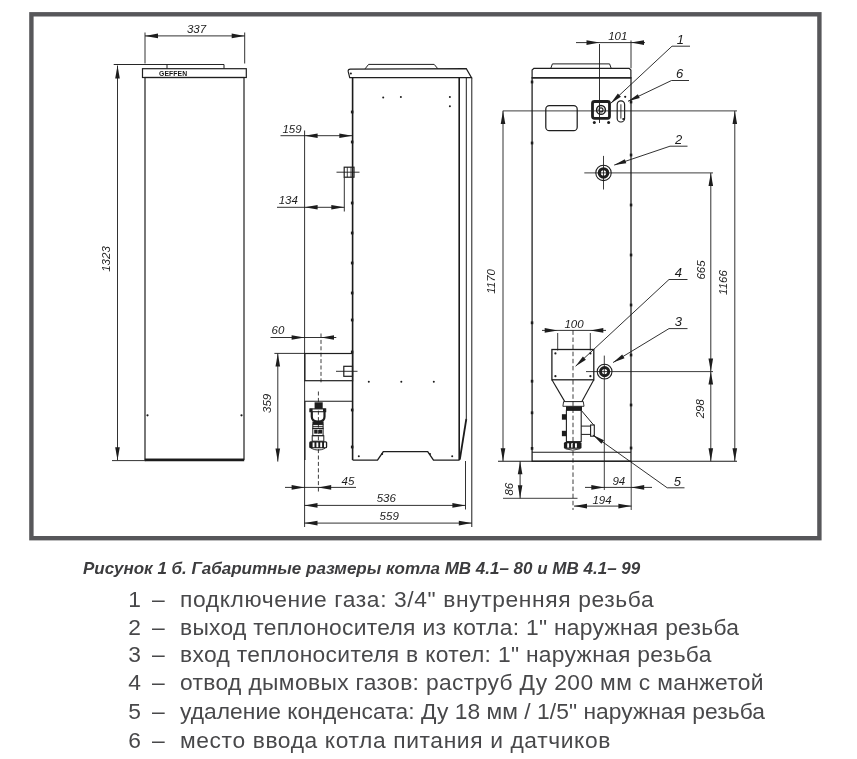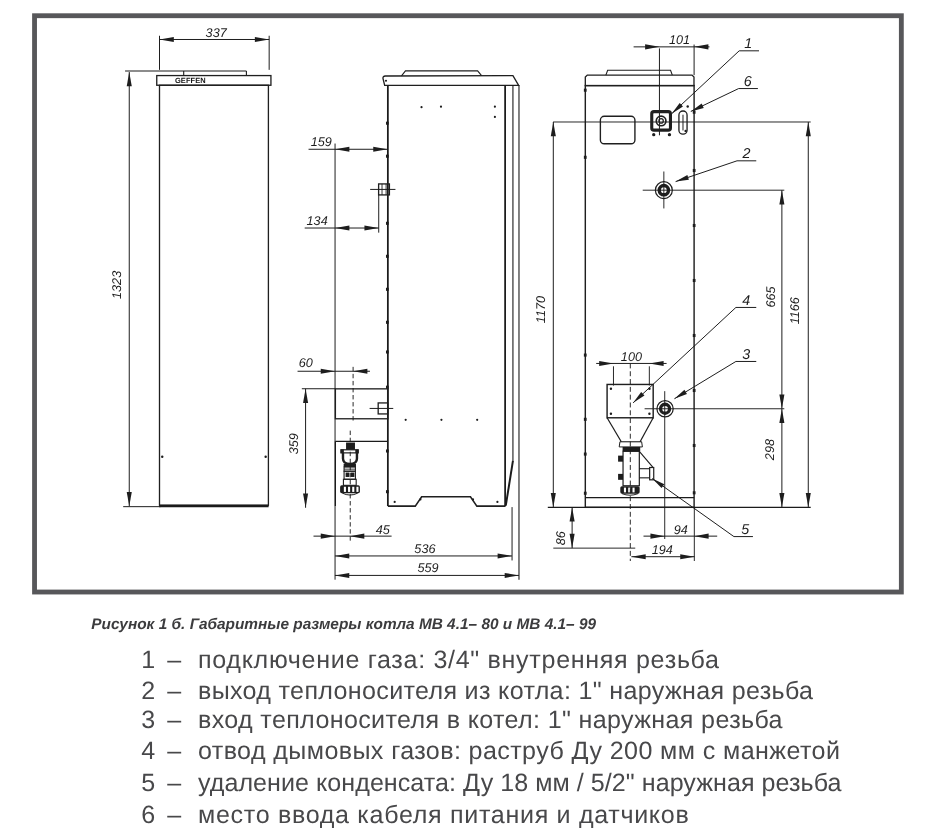--- a/index.html
+++ b/index.html
@@ -1,17 +1,17 @@
 <!DOCTYPE html>
 <html><head><meta charset="utf-8">
 <style>
 html,body{margin:0;padding:0;background:#ffffff;}
 body{width:857px;height:759px;position:relative;font-family:"Liberation Sans",sans-serif;}
 svg{position:absolute;left:0;top:0;}
-.cap{position:absolute;left:83px;top:558.8px;font-size:14px;font-weight:bold;font-style:italic;color:#3c3c3e;white-space:nowrap;}
+.cap{position:absolute;left:83px;top:558.8px;font-size:17px;font-weight:bold;font-style:italic;color:#3c3c3e;white-space:nowrap;}
 .it{position:absolute;left:0;width:857px;font-size:22.8px;color:#48484a;white-space:nowrap;}
 .it .n{position:absolute;left:118px;width:23px;text-align:right;display:inline-block;}
 .it .d{position:absolute;left:152px;}
 .it span:last-child{position:absolute;left:180px;}
 </style></head>
 <body>
 <svg width="857" height="759" viewBox="0 0 857 759" font-family="Liberation Sans, sans-serif">
 <rect x="31.4" y="14.3" width="788" height="523.9" stroke="#57575a" stroke-width="4.4" fill="none"></rect>
 <line x1="145" y1="32.5" x2="145" y2="63.5" stroke="#1b1b1b" stroke-width="0.9" stroke-linecap="butt"></line>
 <line x1="244.7" y1="32.5" x2="244.7" y2="63.5" stroke="#1b1b1b" stroke-width="0.9" stroke-linecap="butt"></line>
@@ -271,19 +271,19 @@
     <span style="letter-spacing:0.32px">вход теплоносителя в котел: 1" наружная резьба</span>
   </div>
 <div class="it" style="top:669.3px">
     <span class="n">4</span>
     <span class="d">–</span>
     <span style="letter-spacing:0.36px">отвод дымовых газов: раструб Ду 200 мм с манжетой</span>
   </div>
 <div class="it" style="top:697.8px">
     <span class="n">5</span>
     <span class="d">–</span>
-    <span style="letter-spacing:0.04px">удаление конденсата: Ду 18 мм / 5/2" наружная резьба</span>
+    <span style="letter-spacing:0.04px">удаление конденсата: Ду 18 мм / 1/5" наружная резьба</span>
   </div>
 <div class="it" style="top:727px">
     <span class="n">6</span>
     <span class="d">–</span>
-    <span style="letter-spacing:0.62px">место ввода кабеля питания и датчиков</span>
+    <span style="letter-spacing:0.62px">место ввода котла питания и датчиков</span>
   </div>
 
 </body></html>

